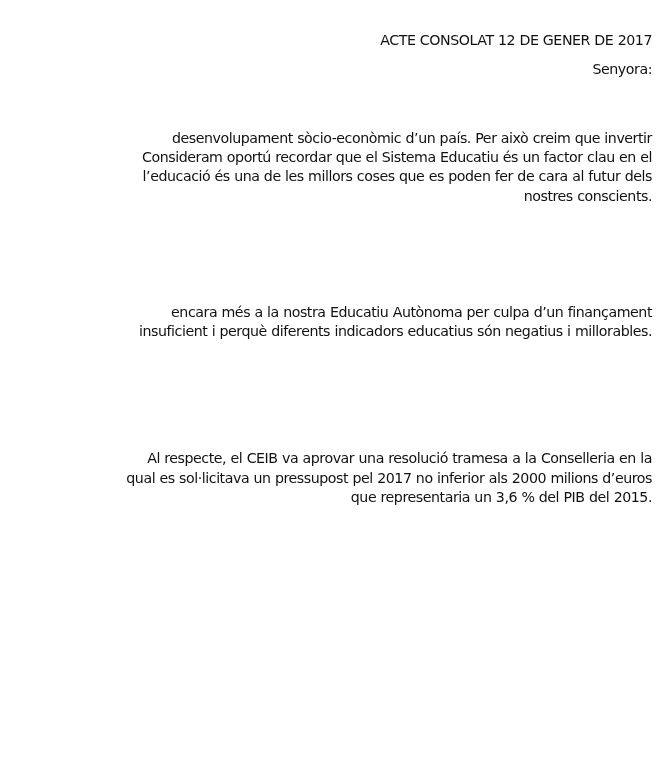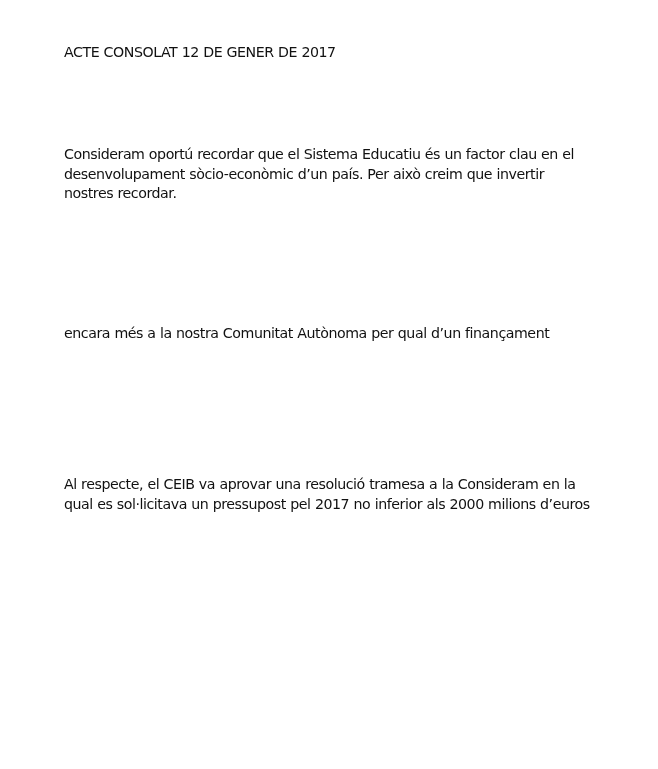--- a/index.html
+++ b/index.html
@@ -19,48 +19,50 @@
       top: 31px;
       width: 600px;
       color: #111111;
       font-family: "DejaVu Sans", sans-serif;
       font-size: 14.2px;
       line-height: 19.4px;
       letter-spacing: -0.45px;
       word-spacing: 0.3px;
     }
     .page p {
-      margin: 12px;
+      margin: 0;
       white-space: pre;
+      text-align: right;
     }
     .line { display: block; white-space: pre; }
     .gap-s { height: 10px; }
     .gap-m { height: 19px; }
   </style>
 </head>
 <body>
 
 <div class="page">
   <p><span class="line">ACTE CONSOLAT 12 DE GENER DE 2017</span></p>
   <div class="gap-s"></div>
 
+  <p><span class="line">Senyora:</span></p>
   <div class="gap-s"></div>
 
   <p>
-    <span class="line">Consideram oportú recordar que el Sistema Educatiu és un factor clau en el</span><span class="line">desenvolupament sòcio-econòmic d’un país. Per això creim que invertir</span><span class="line">nostres recordar.</span>
+    <span class="line">desenvolupament sòcio-econòmic d’un país. Per això creim que invertir</span><span class="line">Consideram oportú recordar que el Sistema Educatiu és un factor clau en el</span><span class="line">l’educació és una de les millors coses que es poden fer de cara al futur dels</span><span class="line">nostres conscients.</span>
   </p>
   <div class="gap-m"></div>
 
   <p>
-    <span class="line">encara més a la nostra Comunitat Autònoma per qual d’un finançament</span>
+    <span class="line">encara més a la nostra Educatiu Autònoma per culpa d’un finançament</span><span class="line">insuficient i perquè diferents indicadors educatius són negatius i millorables.</span>
   </p>
   <div class="gap-s"></div>
 
   <div class="gap-s"></div>
 
   <div class="gap-s"></div>
 
   <p>
-    <span class="line">Al respecte, el CEIB va aprovar una resolució tramesa a la Consideram en la</span><span class="line">qual es sol·licitava un pressupost pel 2017 no inferior als 2000 milions d’euros</span>
+    <span class="line">Al respecte, el CEIB va aprovar una resolució tramesa a la Conselleria en la</span><span class="line">qual es sol·licitava un pressupost pel 2017 no inferior als 2000 milions d’euros</span><span class="line">que representaria un 3,6 % del PIB del 2015.</span>
   </p>
   <div class="gap-s"></div>
 
 </div>
 
 </body></html>

